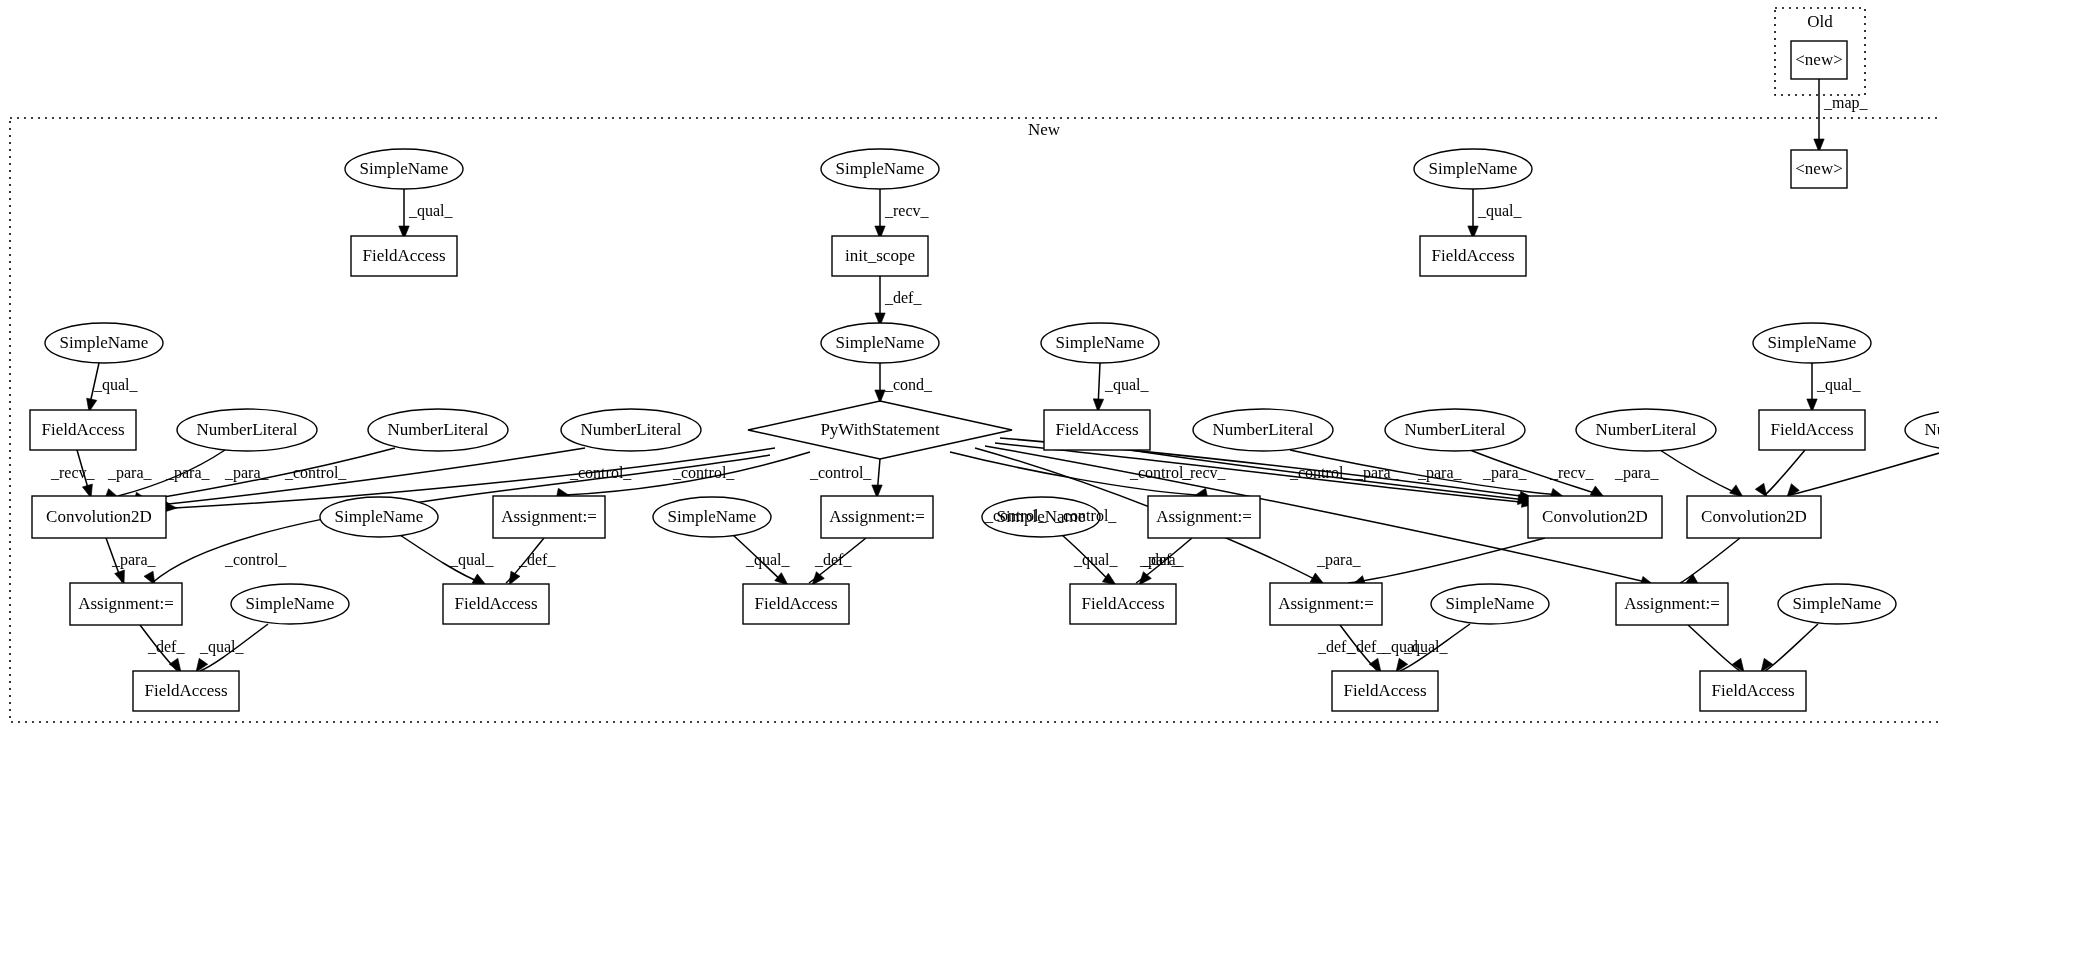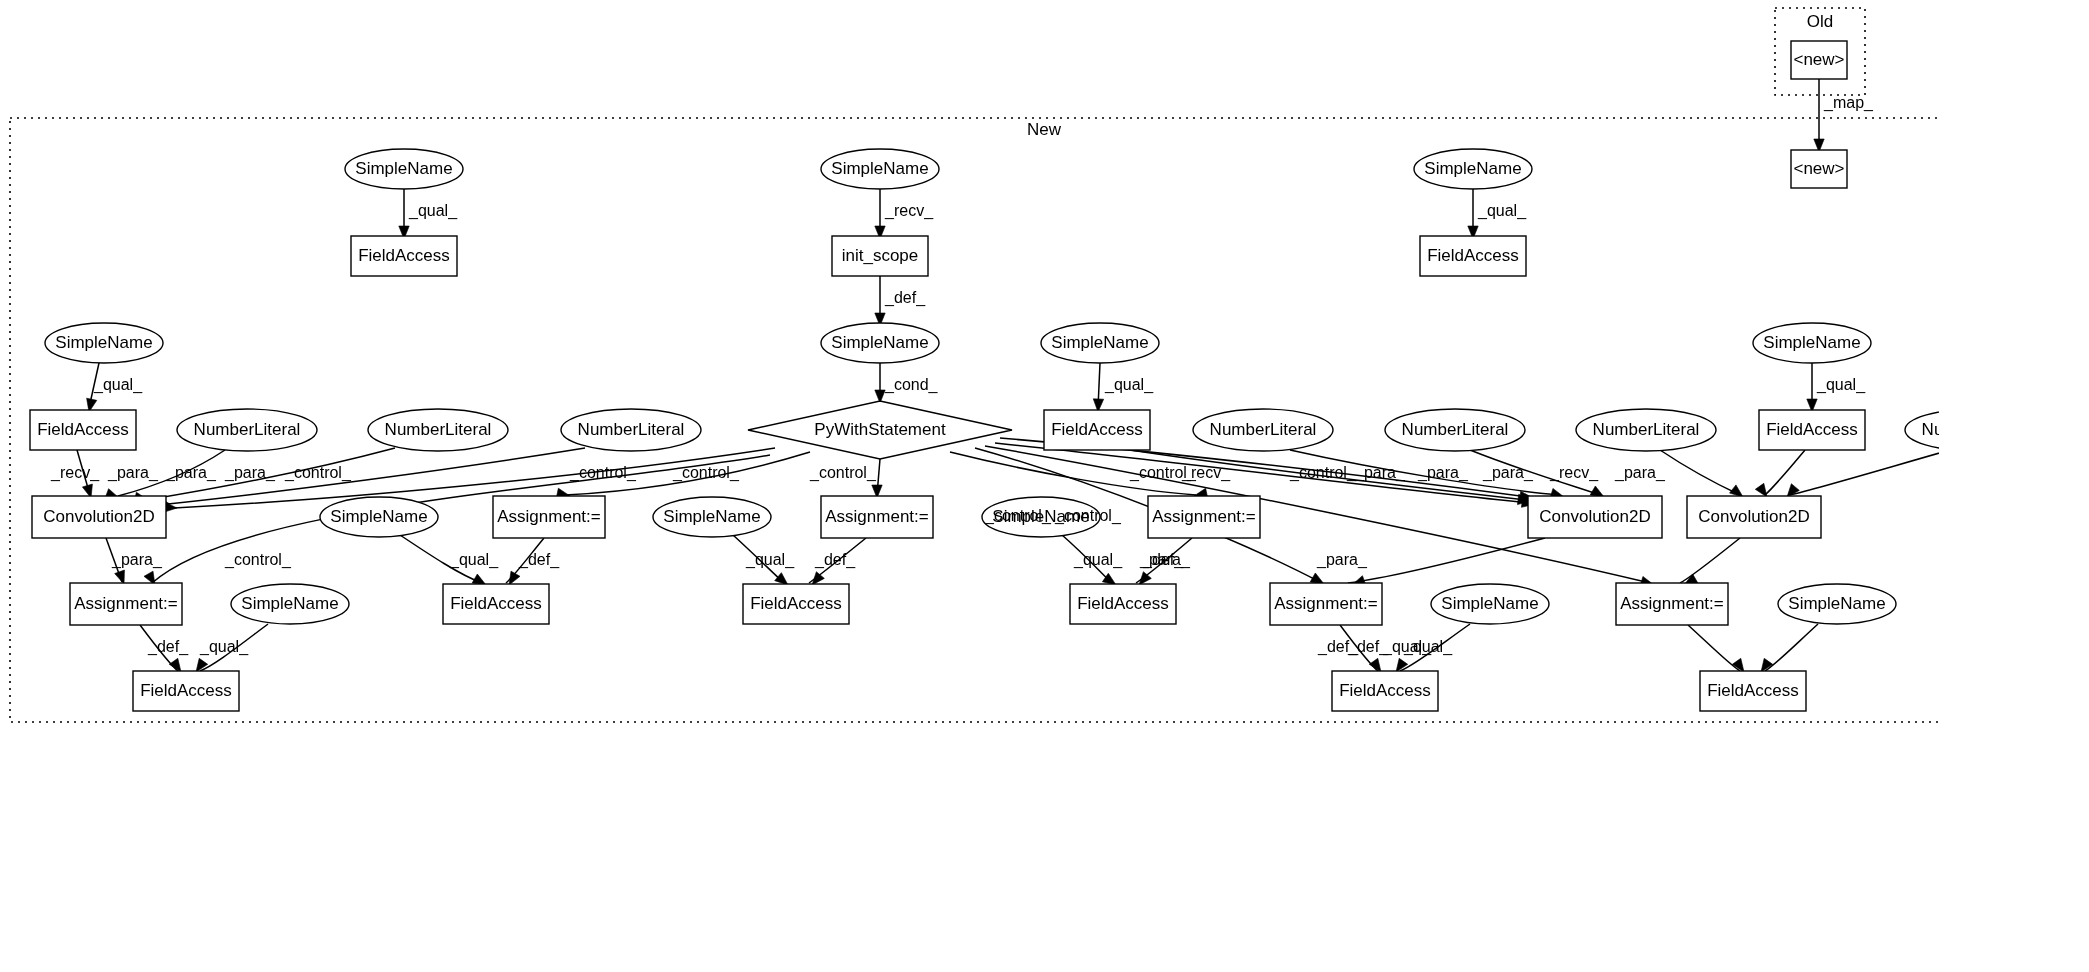--- a/index.html
+++ b/index.html
@@ -5,21 +5,21 @@
   html, body {
     margin: 0;
     padding: 0;
     background: #ffffff;
   }
   #root {
     position: relative;
     width: 1939px;
     height: 972px;
     background: #ffffff;
-    font-family: Liberation Sans, sans-serif;
+    font-family: Liberation Serif, serif;
     overflow: hidden;
   }
   svg.graph {
     position: absolute;
     left: 0;
     top: 0;
     width: 2089px;
     height: 972px;
   }
   .node-shape {

